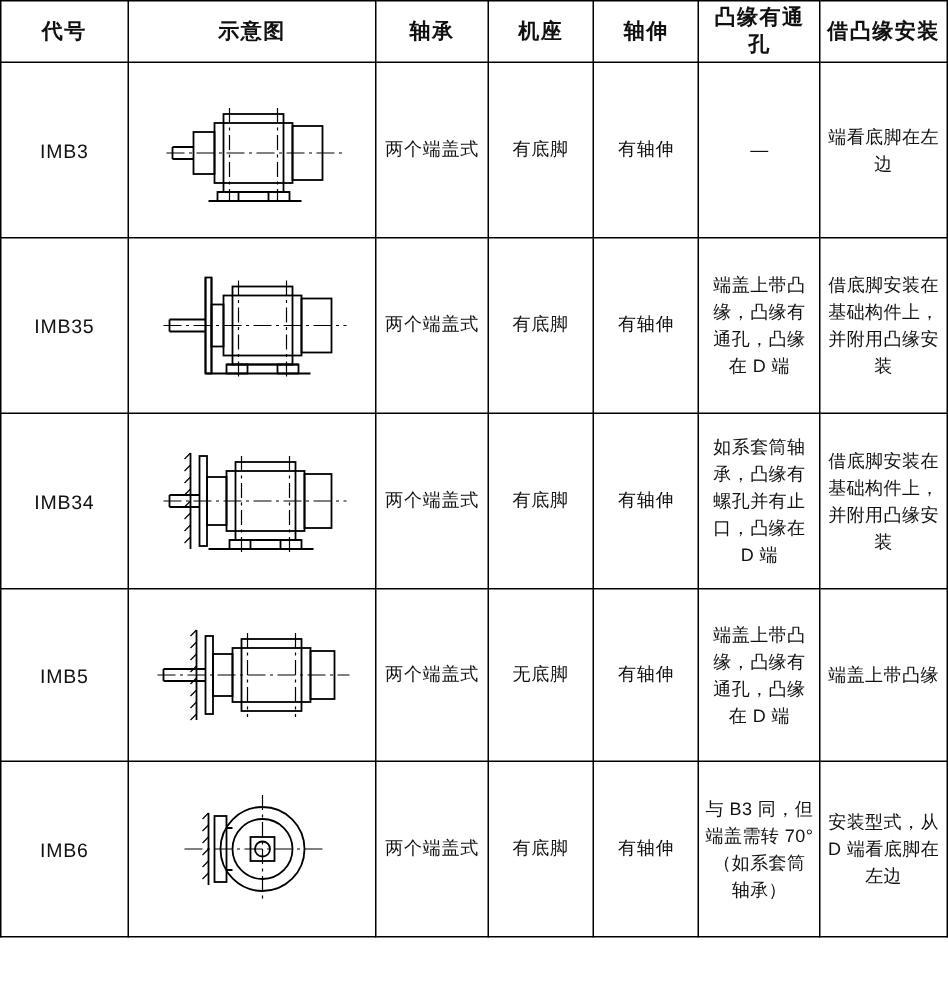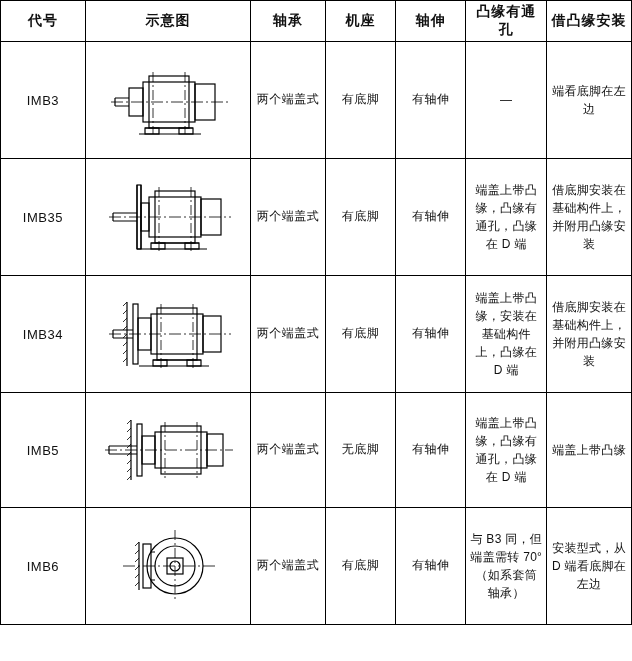--- a/index.html
+++ b/index.html
@@ -199,21 +199,21 @@
               <rect x="60" y="76" width="14" height="6"></rect>
               <rect x="94" y="76" width="14" height="6"></rect>
               <path d="M46 82 H116"></path>
             </g>
           </svg>
         </div>
       </td>
       <td class="text-cell">两个端盖式</td>
       <td class="text-cell">有底脚</td>
       <td class="text-cell">有轴伸</td>
-      <td class="note-cell">端盖上带凸缘，安装在基础构件上，凸缘在 D 端</td>
+      <td class="note-cell">如系套筒轴承，凸缘有螺孔并有止口，凸缘在 D 端</td>
       <td class="note-cell">借底脚安装在基础构件上，并附用凸缘安装</td>
     </tr>
 
     <tr class="row-b5">
       <td class="code-cell">IMB5</td>
       <td class="diagram-cell">
         <div class="diagram-wrap">
           <svg width="150" height="100" viewBox="0 0 150 100" xmlns="http://www.w3.org/2000/svg">
             <g fill="none" stroke="#000" stroke-width="1.2">
               <path d="M12 50 H140" stroke-dasharray="12,3,2,3" stroke-width="0.8"></path>

